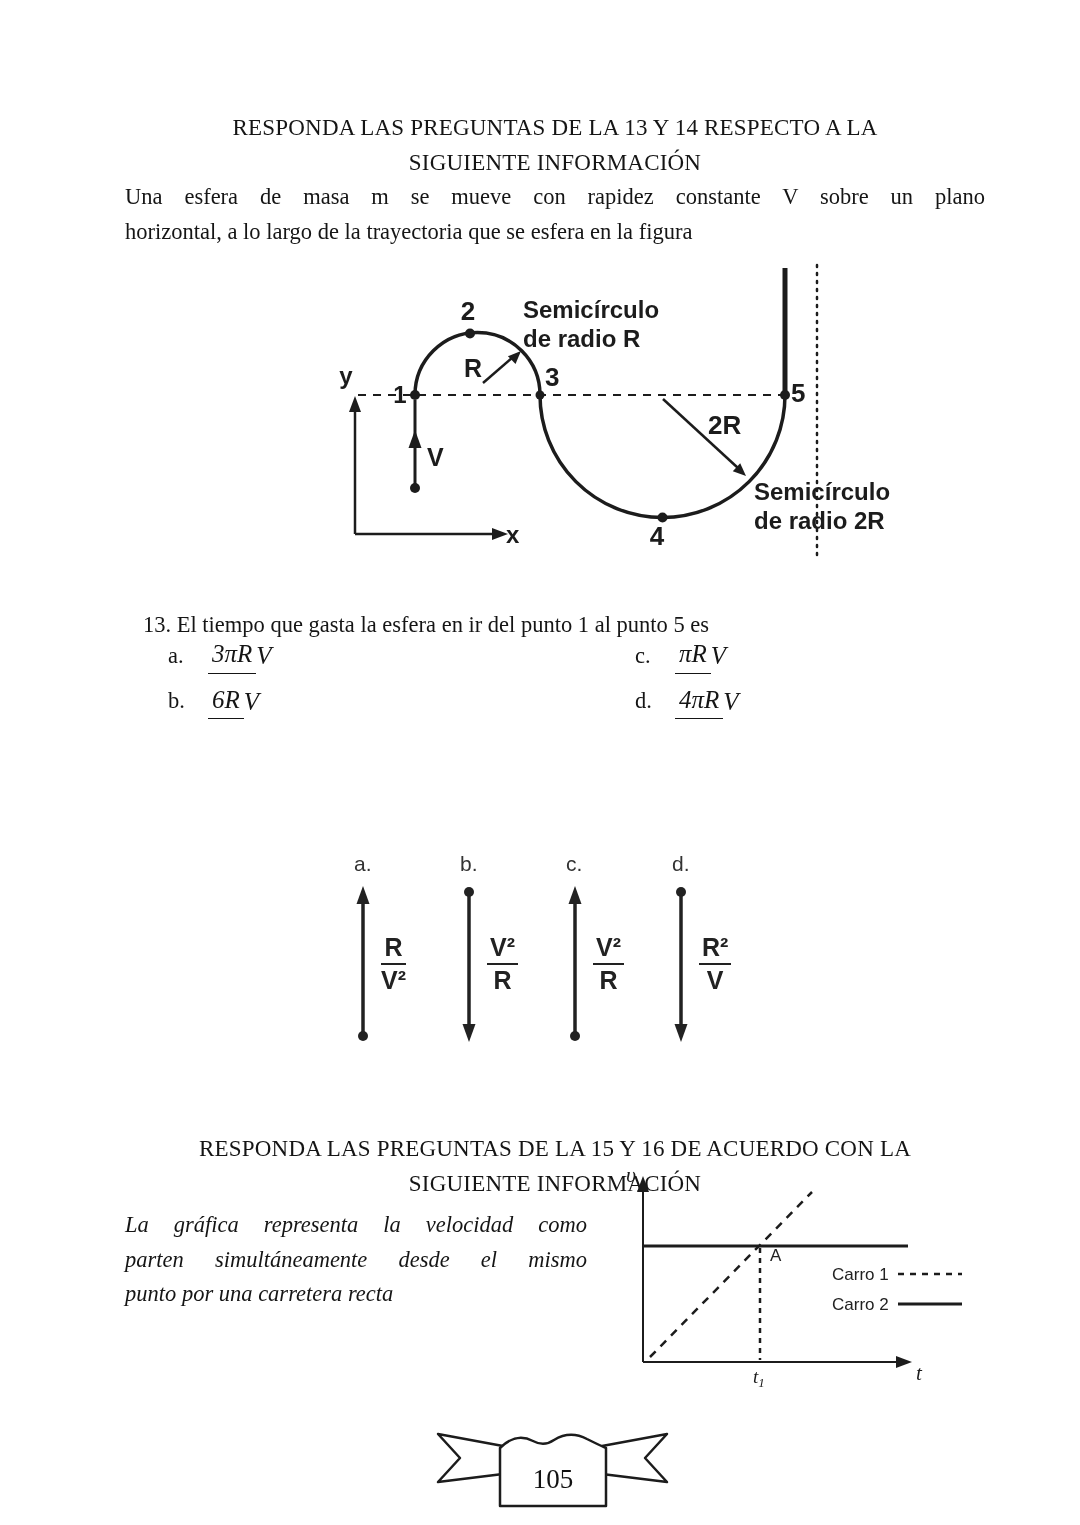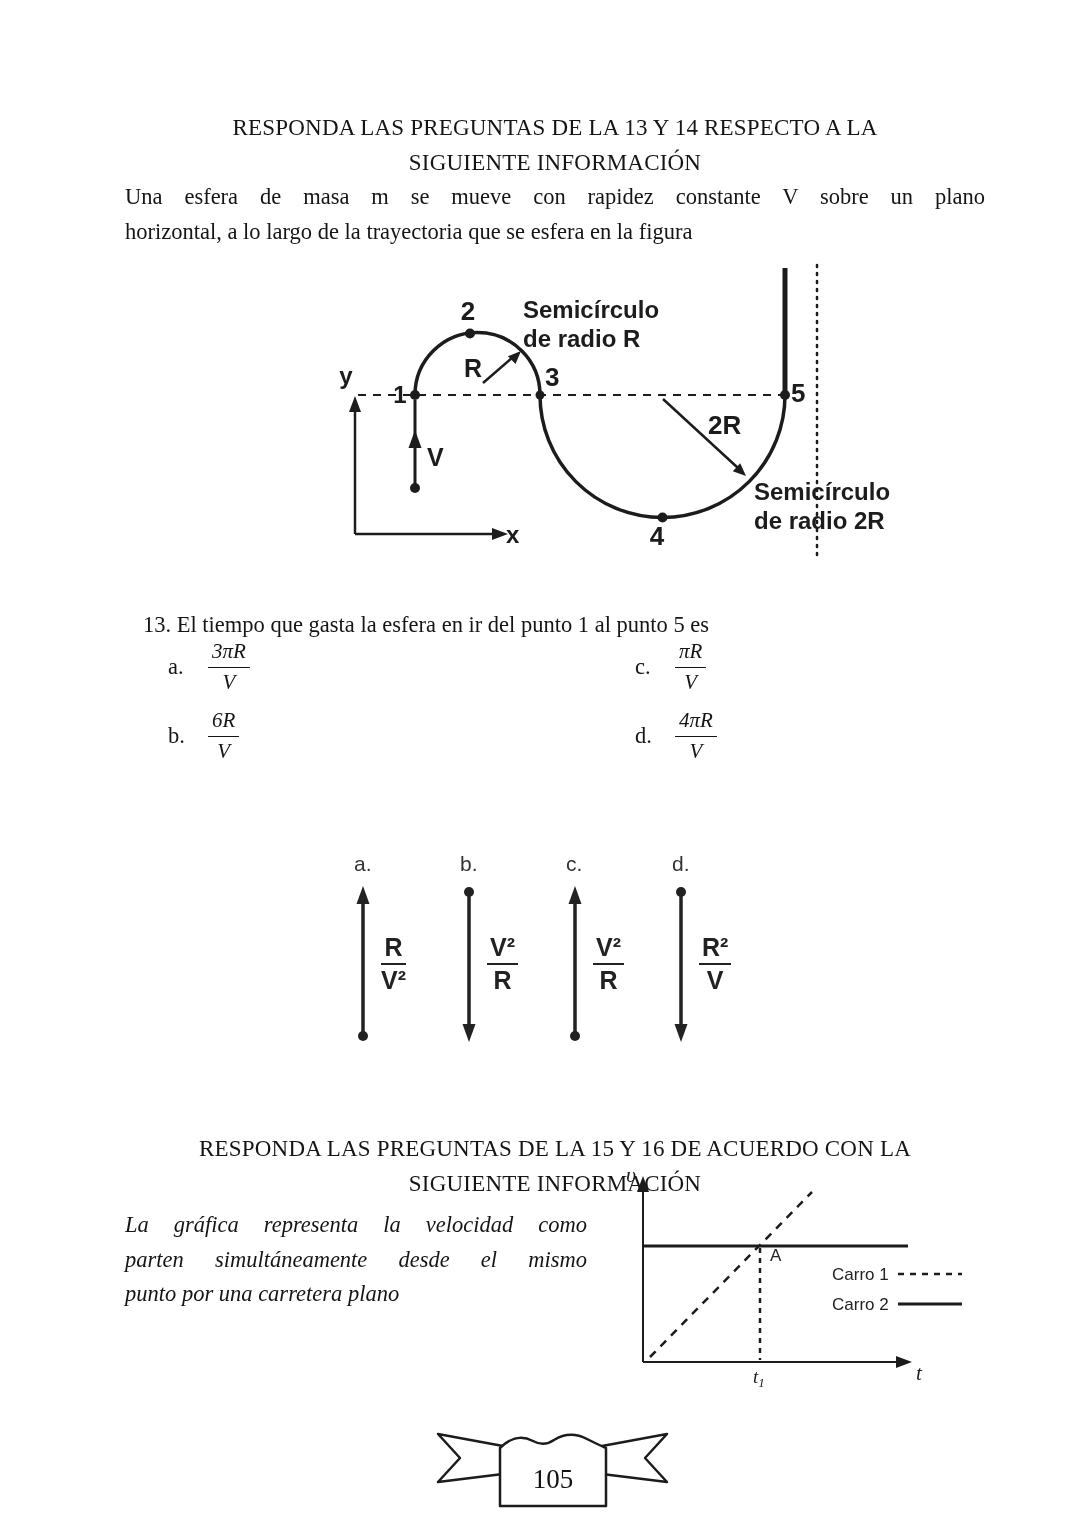--- a/index.html
+++ b/index.html
@@ -15,22 +15,22 @@
   .title { font-size:23px; line-height:35px; text-align:center; letter-spacing:0.2px;margin-top:22px; }
   .body-text { font-size:22.5px; line-height:34.5px; }
   .jline { text-align:justify; text-align-last:justify; }
   .jline.last { text-align-last:left; }
 
   
   .q13-grid { display:grid; grid-template-columns:467px auto; row-gap:10px; }
   .opt { display:flex; align-items:center; }
   .opt-letter { font-size:22.5px; width:40px; display:inline-block; }
   .fraction {
-    display:inline-flex; flex-direction:column; align-items:center;
-    font-style:italic; font-size:21px; line-height:1.3;
+    display:inline-flex; flex-direction:row; align-items:center;
+    font-style:italic; font-size:25px; line-height:1.3;
     font-family:"Liberation Serif", serif;
   }
   .fraction .num { border-bottom:1.6px solid #151515; padding:0 4px 2px; }
   .fraction .den { padding-top:1px; }
 
   
   .q14-row { display:flex; gap:18px; }
   .q14-opt { width:88px; }
   .q14-letter {
     font-family:"Liberation Sans", sans-serif;
@@ -215,21 +215,21 @@
   </div>
 
   <div class="abs title" style="left:125px; top:1109px; width:860px;">
     <div>RESPONDA LAS PREGUNTAS DE LA 15 Y 16 DE ACUERDO CON LA</div>
     <div>SIGUIENTE INFORMACIÓN</div>
   </div>
 
   <div class="abs body-text" style="left:125px; top:1208px; width:462px;font-style:italic;">
     <div class="jline">La gráfica representa la velocidad como</div>
     <div class="jline">parten simultáneamente desde el mismo</div>
-    <div class="jline last">punto por una carretera plano</div>
+    <div class="jline last">punto por una carretera recta</div>
   </div>
 
   <svg class="abs" style="left:610px; top:1162px;" width="380" height="245" viewBox="0 0 380 245">
     <g stroke="#1c1c1c" fill="none">
       <line x1="33" y1="200" x2="33" y2="24" stroke-width="2"></line>
       <line x1="33" y1="200" x2="292" y2="200" stroke-width="2"></line>
       <line x1="33" y1="84" x2="298" y2="84" stroke-width="3"></line>
       <line x1="40" y1="195" x2="202" y2="30" stroke-width="2.5" stroke-dasharray="8 7"></line>
       <line x1="150" y1="86" x2="150" y2="198" stroke-width="2.5" stroke-dasharray="5 5"></line>
       <line x1="288" y1="112" x2="352" y2="112" stroke-width="2.5" stroke-dasharray="6 6"></line>

